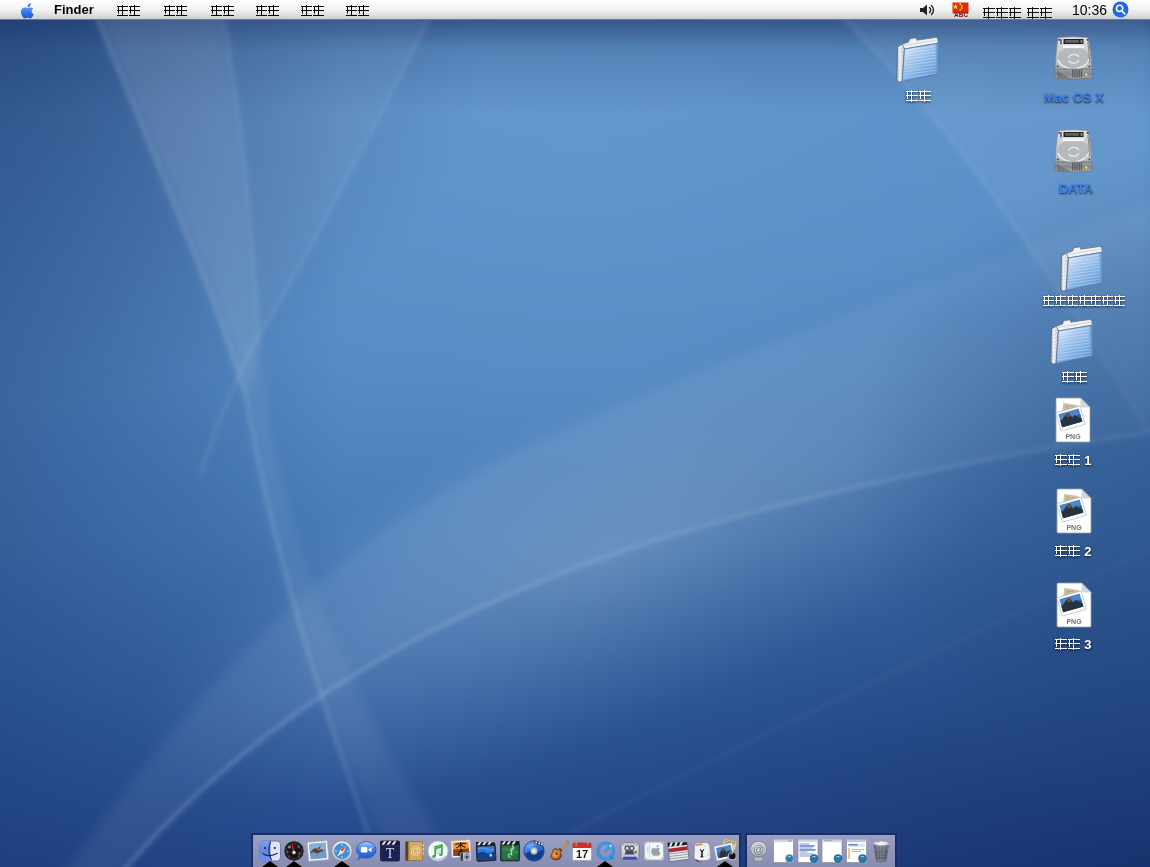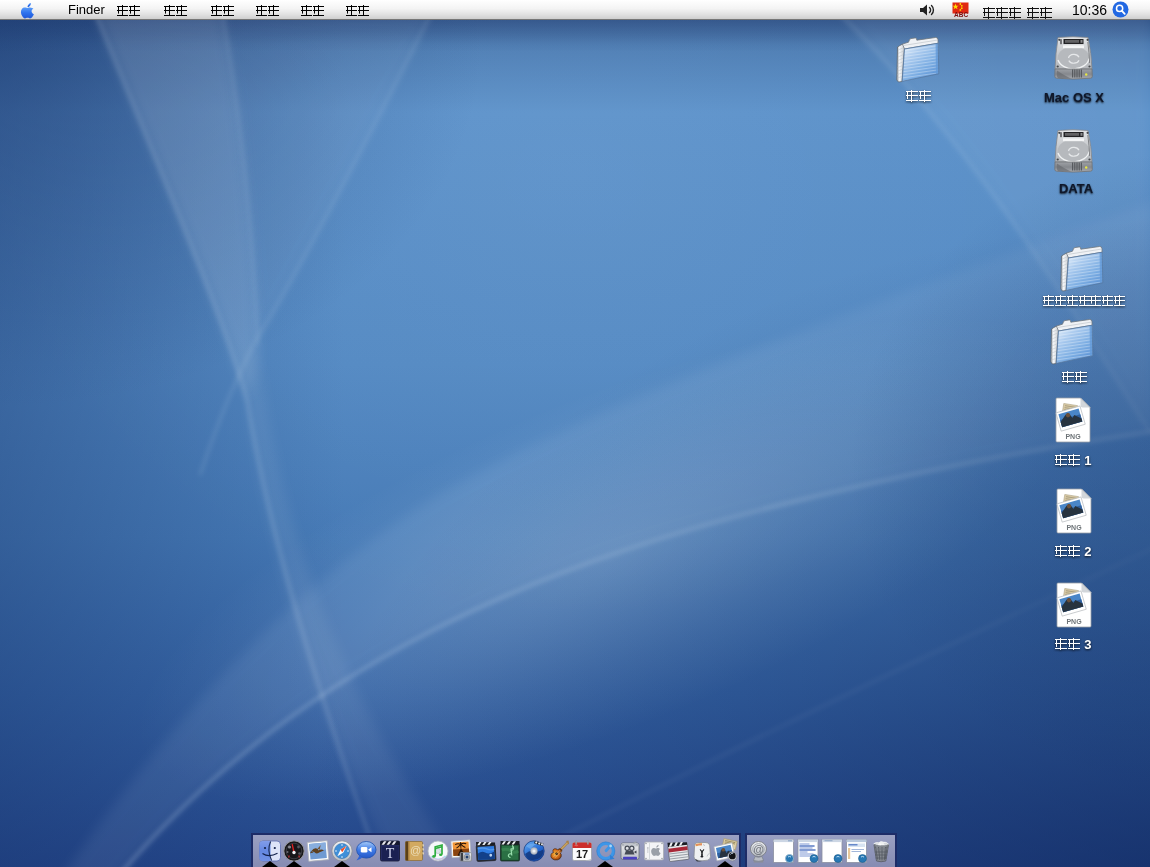--- a/index.html
+++ b/index.html
@@ -17,21 +17,21 @@
      background-size:100% 1.3px,100% 1.3px,100% 1.3px,1.3px 100%,1.3px 60%;
      background-position:0 0.5px,0 5px,0 9.8px,5px 0,1px 2px;
      background-repeat:no-repeat;margin:0 0.5px;}
   
   #menubar{position:absolute;left:0;top:0;width:1150px;height:19px;
     background:linear-gradient(#ffffff 0%,#f4f4f4 45%,#e2e2e2 75%,#cfcfcf 100%);
     border-bottom:1px solid #777;z-index:30;}
   .mtxt{position:absolute;top:2px;font-size:13px;color:#000;}
   .mi{position:absolute;top:4px;color:#000;line-height:11px;}
   
-  .lab{position:absolute;color:#0f172a;font-weight:bold;font-size:12px;
+  .lab{position:absolute;color:#3b82f6;font-weight:bold;font-size:12px;
        text-align:center;text-shadow:0 1px 2px rgba(0,0,0,.85);white-space:nowrap;}
   .zlab{position:absolute;color:#fff;text-align:center;white-space:nowrap;
         filter:drop-shadow(0 1px 1px rgba(0,0,0,.8));}
   
   #dockL{position:absolute;left:251px;top:833px;width:490px;height:34px;
     background:linear-gradient(#9aa0c2,#868cb2);
     border:2px solid #1d2c67;border-bottom:none;box-sizing:border-box;z-index:20;}
   #dockR{position:absolute;left:745px;top:833px;width:152px;height:34px;
     background:linear-gradient(#9aa0c2,#868cb2);
     border:2px solid #1d2c67;border-bottom:none;box-sizing:border-box;z-index:20;}
@@ -126,21 +126,21 @@
     <defs>
         <linearGradient id="aapl" x1="0" y1="0" x2="0" y2="1">
       <stop offset="0" stop-color="#5a9cf8"></stop>
           <stop offset="0.5" stop-color="#2e72ee"></stop>
           <stop offset="1" stop-color="#2058d8"></stop>
     </linearGradient>
       </defs>
     <path d="M9.3 3.0 C9.8 1.9 10.9 1.1 11.9 1.0 C12.0 2.1 11.6 3.1 11.0 3.8 C10.4 4.6 9.5 5.1 8.6 5.0 C8.5 4.0 8.9 3.4 9.3 3.0 Z" fill="url(#aapl)"></path>
     <path d="M13.1 6.0 C12.0 5.3 10.7 5.3 9.8 5.6 C9.3 5.8 8.7 6.0 8.3 6.0 C7.9 6.0 7.3 5.8 6.7 5.6 C5.4 5.3 4.0 5.5 3.0 6.7 C1.3 8.7 1.8 12.1 3.3 14.3 C4.0 15.3 4.9 16.4 6.0 16.4 C7.0 16.3 7.4 15.8 8.6 15.8 C9.8 15.8 10.1 16.4 11.2 16.4 C12.3 16.3 13.1 15.3 13.8 14.3 C14.3 13.5 14.6 13.0 14.9 12.2 C12.2 11.2 11.8 7.5 14.4 6.7 C14.0 6.4 13.5 6.1 13.1 6.0 Z" fill="url(#aapl)"></path>
   </svg>
-  <div class="mtxt" style="left:68px;font-weight:normal;">Finder</div>
+  <div class="mtxt" style="left:54px;font-weight:bold;">Finder</div>
   <div class="mi" style="left:116px"><span class="z"></span><span class="z"></span></div>
   <div class="mi" style="left:163px"><span class="z"></span><span class="z"></span></div>
   <div class="mi" style="left:210px"><span class="z"></span><span class="z"></span></div>
   <div class="mi" style="left:255px"><span class="z"></span><span class="z"></span></div>
   <div class="mi" style="left:300px"><span class="z"></span><span class="z"></span></div>
   <div class="mi" style="left:345px"><span class="z"></span><span class="z"></span></div>
 
   <svg class="abs" style="left:919px;top:3px" width="17" height="14" viewBox="0 0 17 14">
     <path d="M1 5 L4 5 L8 1.5 L8 12.5 L4 9 L1 9 Z" fill="#222"></path>
     <path d="M10.5 4.5 A3.4 3.4 0 0 1 10.5 9.5 M12.5 2.5 A6.2 6.2 0 0 1 12.5 11.5" stroke="#222" stroke-width="1.4" fill="none" stroke-linecap="round"></path>

